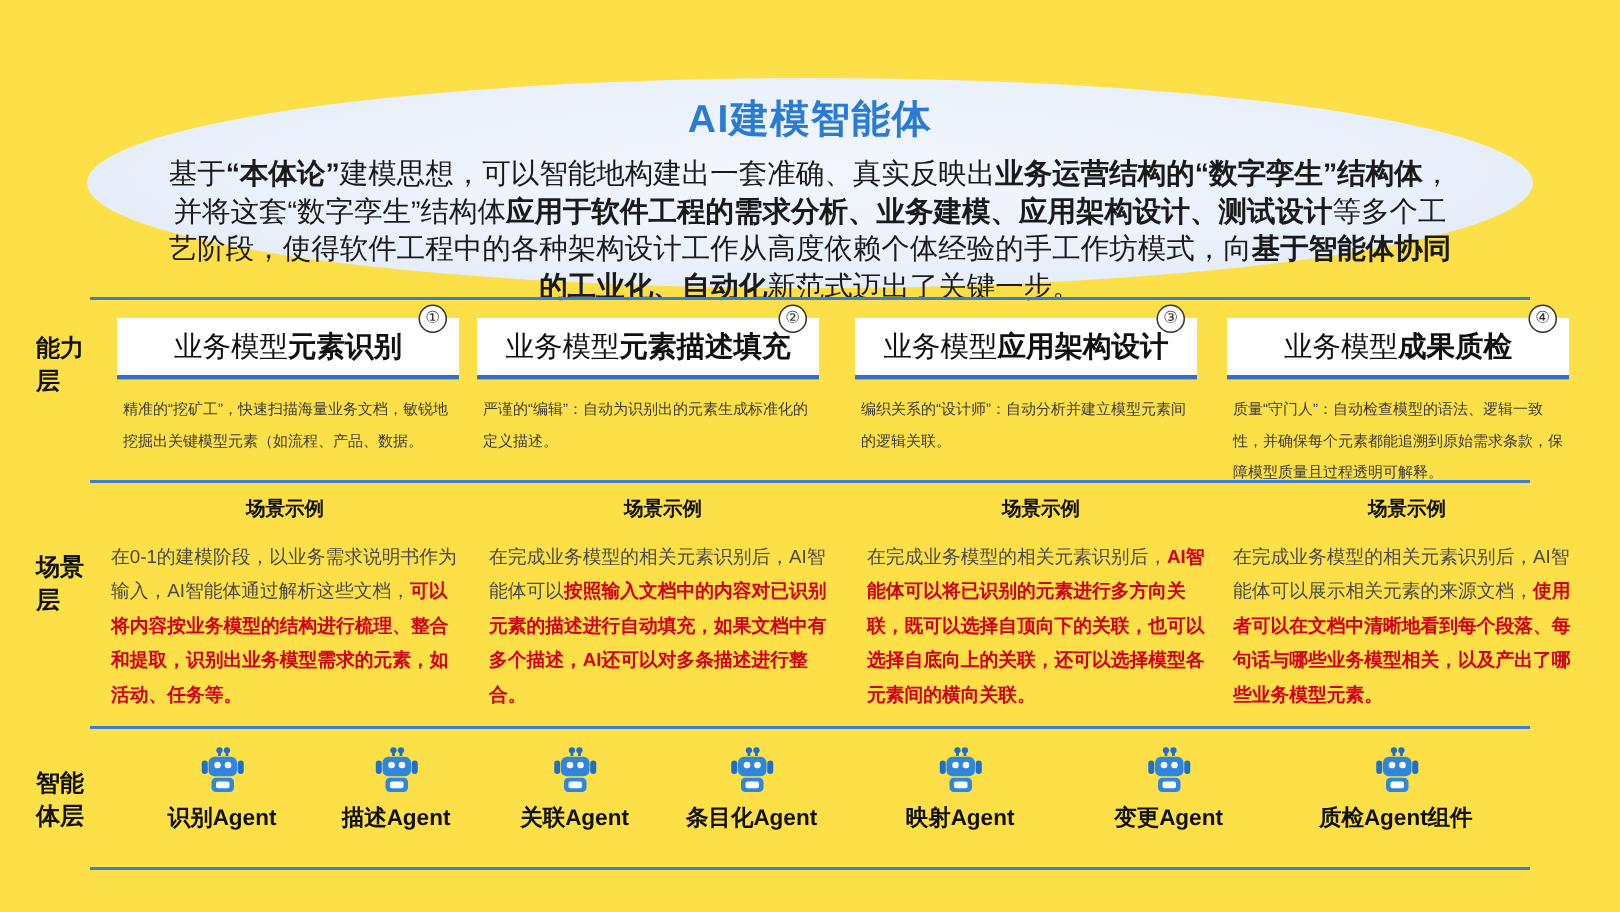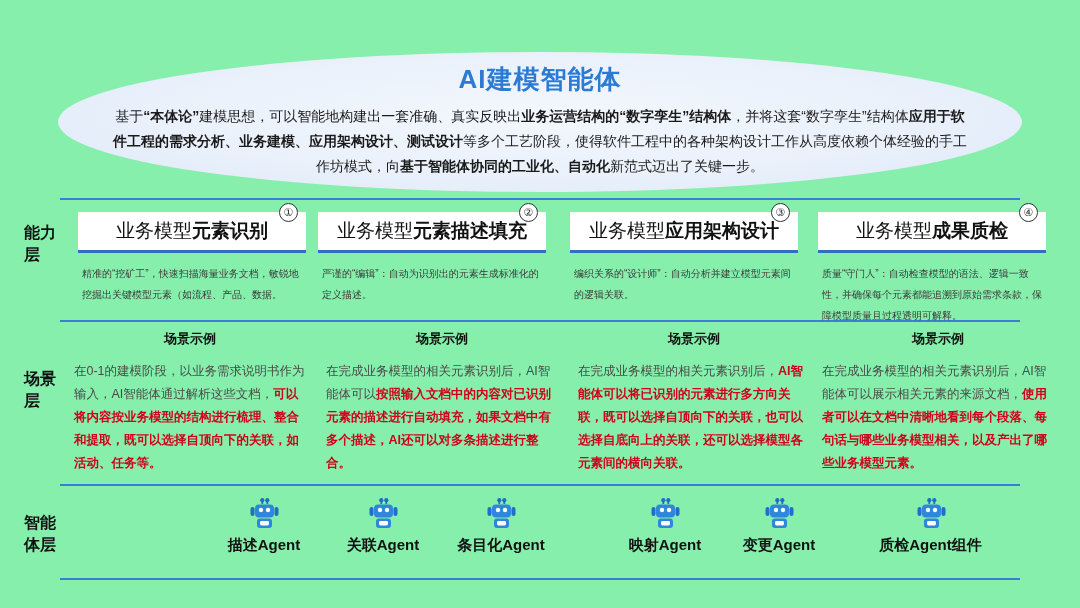--- a/index.html
+++ b/index.html
@@ -7,21 +7,21 @@
     padding: 0;
     background: #ffffff;
   }
   body {
     font-family: "Liberation Sans", sans-serif;
   }
   #page {
     position: relative;
     width: 1080px;
     height: 608px;
-    background: #86efac;
+    background: #fde047;
     overflow: hidden;
   }
 
   
   .hero {
     position: absolute;
     left: 58px;
     top: 52px;
     width: 964px;
     height: 140px;
@@ -38,21 +38,21 @@
     font-weight: bold;
     color: #2b7bd4;
     letter-spacing: 1px;
   }
   .hero-body {
     position: absolute;
     left: 112px;
     top: 104px;
     width: 856px;
     text-align: center;
-    font-size: 14px;
+    font-size: 19px;
     line-height: 25px;
     color: #1a1a1a;
   }
   .hero-body b { font-weight: bold; }
 
   
   .row-label {
     position: absolute;
     width: 42px;
     font-size: 16px;
@@ -162,21 +162,21 @@
     margin-top: 4px;
     font-size: 15px;
     font-weight: bold;
     color: #111;
     white-space: nowrap;
   }
   #agent0 { left: 83px; }
   #agent1 { left: 199px; }
   #agent2 { left: 318px; }
   #agent3 { left: 436px; }
-  #agent4 { left: 600px; }
+  #agent4 { left: 575px; }
   #agent5 { left: 714px; }
   #agent6 { left: 843px; width: 175px; }
 </style>
 </head>
 <body>
 
 <div id="page">
 
   <div class="hero"></div>
   <div class="hero-title">AI建模智能体</div>
@@ -222,35 +222,53 @@
     <div class="cap-head">
       <span class="plain">业务模型</span>
         <span class="strong">成果质检</span>
       <span class="circ">④</span>
     </div>
     <div class="cap-desc">质量“守门人”：自动检查模型的语法、逻辑一致性，并确保每个元素都能追溯到原始需求条款，保障模型质量且过程透明可解释。</div>
   </div>
 
   <div class="scene" id="scene0">
     <div class="scene-title">场景示例</div>
-    <div class="scene-body" id="scene-body-0"><span>在0-1的建模阶段，以业务需求说明书作为输入，AI智能体通过解析这些文档，</span><span class="hl">可以将内容按业务模型的结构进行梳理、整合和提取，既可以选择自顶向下的关联，如活动、任务等。</span></div>
+    <div class="scene-body" id="scene-body-0"><span>在0-1的建模阶段，以业务需求说明书作为输入，AI智能体通过解析这些文档，</span><span class="hl">可以将内容按业务模型的结构进行梳理、整合和提取，识别出业务模型需求的元素，如活动、任务等。</span></div>
   </div>
   <div class="scene" id="scene1">
     <div class="scene-title">场景示例</div>
     <div class="scene-body" id="scene-body-1"><span>在完成业务模型的相关元素识别后，AI智能体可以</span><span class="hl">按照输入文档中的内容对已识别元素的描述进行自动填充，如果文档中有多个描述，AI还可以对多条描述进行整合。</span></div>
   </div>
   <div class="scene" id="scene2">
     <div class="scene-title">场景示例</div>
     <div class="scene-body" id="scene-body-2"><span>在完成业务模型的相关元素识别后，</span><span class="hl">AI智能体可以将已识别的元素进行多方向关联，既可以选择自顶向下的关联，也可以选择自底向上的关联，还可以选择模型各元素间的横向关联。</span></div>
   </div>
   <div class="scene" id="scene3">
     <div class="scene-title">场景示例</div>
     <div class="scene-body" id="scene-body-3"><span>在完成业务模型的相关元素识别后，AI智能体可以展示相关元素的来源文档，</span><span class="hl">使用者可以在文档中清晰地看到每个段落、每句话与哪些业务模型相关，以及产出了哪些业务模型元素。</span></div>
   </div>
 
+  <div class="agent" id="agent0">
+    <span>
+      <svg width="34" height="34" viewBox="0 0 34 34">
+        <rect x="14.4" y="2" width="1.8" height="4" fill="#1f6fc9"></rect>
+          <circle cx="15.3" cy="2.2" r="2.1" fill="#1f6fc9"></circle>
+        <rect x="19.4" y="2" width="1.8" height="4" fill="#1f6fc9"></rect>
+          <circle cx="20.3" cy="2.2" r="2.1" fill="#1f6fc9"></circle>
+        <rect x="8" y="6.5" width="19" height="13" rx="4" fill="#2f86dd"></rect>
+        <circle cx="14" cy="12" r="2.2" fill="#ffffff"></circle>
+          <circle cx="21" cy="12" r="2.2" fill="#ffffff"></circle>
+        <rect x="3.5" y="9" width="4" height="9" rx="2" fill="#1f6fc9"></rect>
+        <rect x="27.5" y="9" width="4" height="9" rx="2" fill="#1f6fc9"></rect>
+        <rect x="10" y="20.5" width="15" height="9.5" rx="3" fill="#2f86dd"></rect>
+        <rect x="13" y="23" width="9" height="4.5" rx="1.4" fill="#ffffff"></rect>
+      </svg>
+    </span>
+    <div class="agent-label">识别Agent</div>
+  </div>
 
   <div class="agent" id="agent2">
     <span>
       <svg width="34" height="34" viewBox="0 0 34 34">
         <rect x="14.4" y="2" width="1.8" height="4" fill="#1f6fc9"></rect>
           <circle cx="15.3" cy="2.2" r="2.1" fill="#1f6fc9"></circle>
         <rect x="19.4" y="2" width="1.8" height="4" fill="#1f6fc9"></rect>
           <circle cx="20.3" cy="2.2" r="2.1" fill="#1f6fc9"></circle>
         <rect x="8" y="6.5" width="19" height="13" rx="4" fill="#2f86dd"></rect>
         <circle cx="14" cy="12" r="2.2" fill="#ffffff"></circle>

